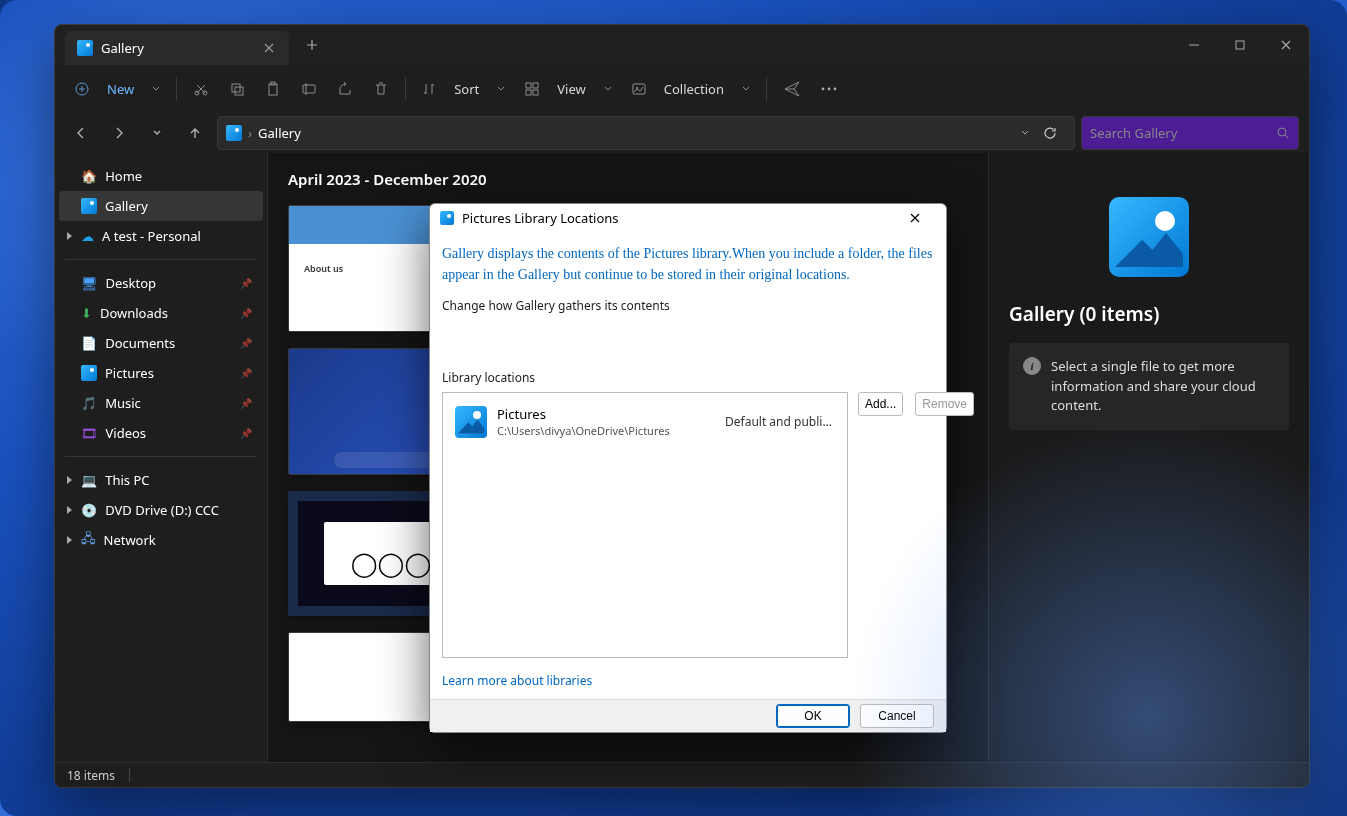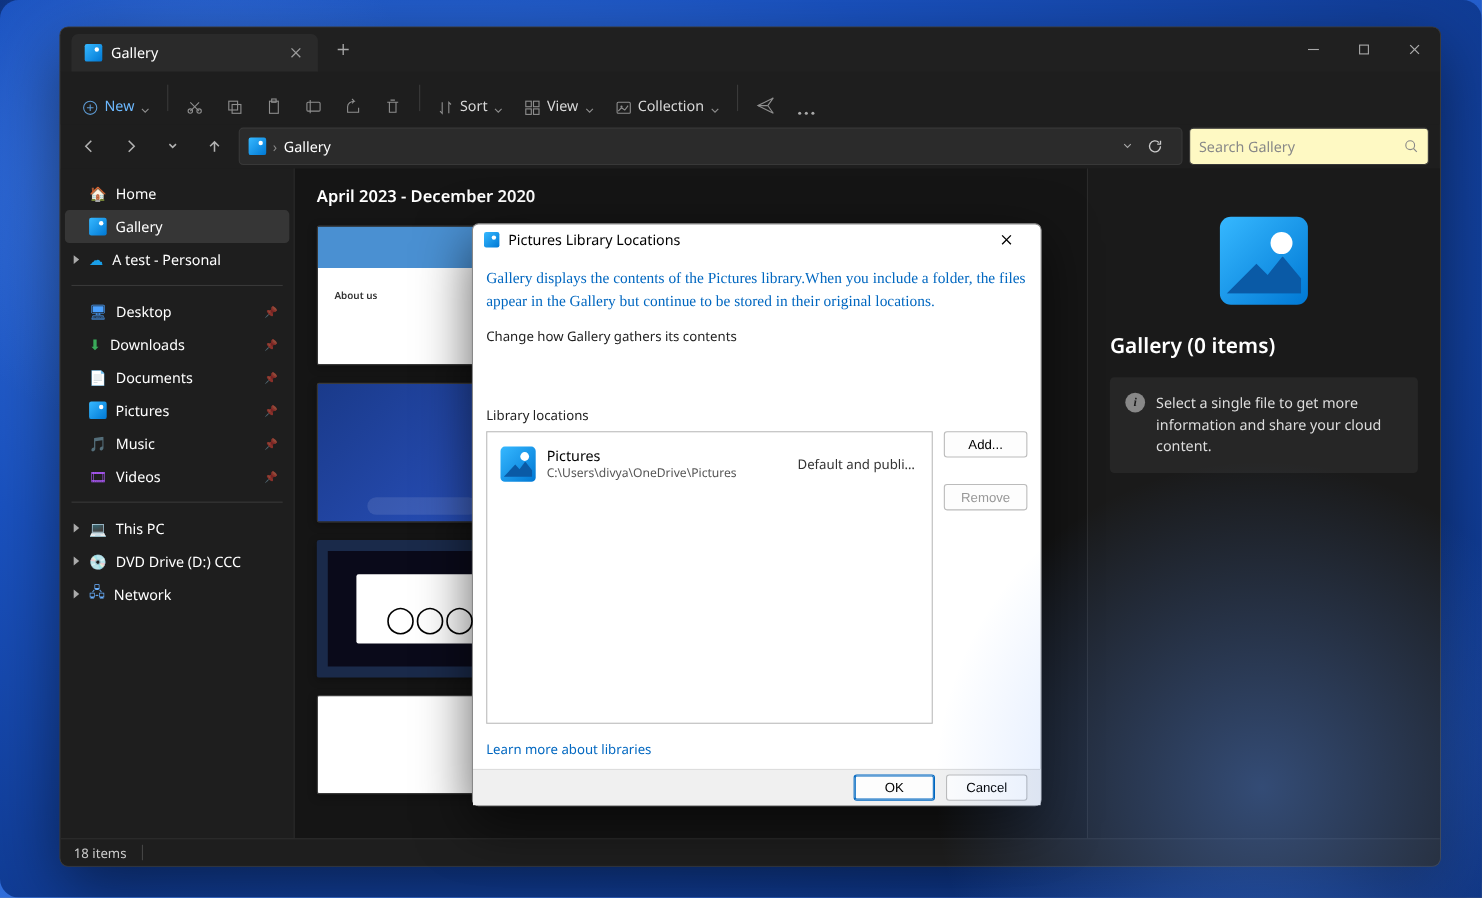--- a/index.html
+++ b/index.html
@@ -8,29 +8,29 @@
 .desktop::before{width:500px;height:500px;top:-100px;left:-100px;}
 .desktop::after{width:600px;height:600px;bottom:-200px;right:-100px;}
 .window{position:absolute;top:24px;left:54px;width:1254px;height:762px;background:#1e1e1e;border:1px solid #3a3a3a;border-radius:8px;box-shadow:0 20px 60px rgba(0,0,0,.5);display:flex;flex-direction:column;overflow:hidden;}
 .titlebar{height:40px;display:flex;align-items:center;background:#202020;position:relative;}
 .tab{height:34px;margin:6px 0 0 10px;padding:0 12px;background:#2a2a2a;border-radius:6px 6px 0 0;display:flex;align-items:center;gap:8px;min-width:200px;}
 .tab-close{margin-left:auto;width:16px;height:16px;display:flex;align-items:center;justify-content:center;cursor:pointer;opacity:.7;}
 .new-tab{width:30px;height:30px;margin-left:8px;display:flex;align-items:center;justify-content:center;cursor:pointer;opacity:.8;}
 .win-controls{margin-left:auto;display:flex;}
 .win-btn{width:46px;height:40px;display:flex;align-items:center;justify-content:center;cursor:pointer;opacity:.8;}
 .toolbar{height:48px;display:flex;align-items:center;padding:0 12px;background:#1e1e1e;gap:4px;}
-.tbtn{height:32px;padding:0 8px;border-radius:4px;display:flex;align-items:flex-end;gap:6px;cursor:pointer;color:#d8d8d8;}
+.tbtn{height:32px;padding:0 8px;border-radius:4px;display:flex;align-items:center;gap:18px;cursor:pointer;color:#d8d8d8;}
 .tbtn svg{opacity:.8;}
 .tbtn.accent{color:#6db9ff;}
 .sep{width:1px;height:24px;background:#3a3a3a;margin:0 4px;}
 .addrbar{height:40px;display:flex;align-items:center;padding:0 10px;gap:6px;}
 .navbtn{width:32px;height:32px;display:flex;align-items:center;justify-content:center;cursor:pointer;opacity:.85;border-radius:4px;}
 .addr{flex:1;height:32px;background:#2b2b2b;border:1px solid #383838;border-radius:4px;display:flex;align-items:center;padding:0 8px;gap:6px;}
 .addr-refresh{width:32px;height:32px;display:flex;align-items:center;justify-content:center;}
-.search{width:200px;height:32px;background:#fef9c3;border:1px solid #383838;border-radius:4px;display:flex;align-items:center;padding:0 8px;gap:6px;color:#888;}
+.search{width:200px;height:32px;background:#4c1d95;border:1px solid #383838;border-radius:4px;display:flex;align-items:center;padding:0 8px;gap:6px;color:#888;}
 .body{flex:1;display:flex;overflow:hidden;}
 .sidebar{width:204px;background:#1e1e1e;border-right:1px solid #2e2e2e;padding:8px 4px;overflow:hidden;}
 .side-item{height:30px;display:flex;align-items:center;gap:8px;padding:0 10px 0 22px;border-radius:4px;cursor:pointer;position:relative;font-size:13px;}
 .side-item.sel{background:#363636;}
 .side-item.exp::before{content:"";position:absolute;left:8px;width:0;height:0;border-top:4px solid transparent;border-bottom:4px solid transparent;border-left:5px solid #aaa;}
 .side-item .pin{margin-left:auto;opacity:.5;font-size:10px;}
 .side-div{height:1px;background:#383838;margin:8px 6px;}
 .content{flex:1;background:#151515;overflow:hidden;position:relative;padding:16px 20px;}
 .content h3{margin:0 0 16px 0;font-size:15px;font-weight:600;}
 .thumbs{width:190px;}
@@ -63,21 +63,21 @@
 .dlg-row{display:flex;gap:10px;flex:1;}
 .dlg-list{flex:1;border:1px solid #bbb;background:#fff;height:252px;padding:6px;}
 .loc-item{display:flex;align-items:center;gap:10px;padding:6px;}
 .loc-icon{width:32px;height:32px;background:linear-gradient(135deg,#36b8ff,#0078d4);border-radius:4px;flex-shrink:0;position:relative;}
 .loc-icon::before{content:"";position:absolute;top:5px;right:6px;width:8px;height:8px;background:#fff;border-radius:50%;}
 .loc-icon::after{content:"";position:absolute;bottom:4px;left:3px;width:26px;height:14px;background:#0a5aa6;clip-path:polygon(0 100%,40% 20%,55% 50%,75% 0%,100% 60%,100% 100%);}
 .loc-text{flex:1;min-width:0;}
 .loc-name{font-size:13px;}
 .loc-path{font-size:11px;color:#555;white-space:nowrap;overflow:hidden;text-overflow:ellipsis;}
 .loc-default{font-size:12px;color:#333;white-space:nowrap;overflow:hidden;text-overflow:ellipsis;max-width:110px;}
-.dlg-btns{width:76px;display:flex;flex-direction:column;gap:24px;}
+.dlg-btns{width:76px;display:flex;flex-direction:row;gap:12px;}
 .wbtn{height:24px;border:1px solid #bbb;background:#fdfdfd;border-radius:3px;font-size:12px;cursor:pointer;}
 .wbtn:disabled{color:#999;}
 .dlg-link{color:#0067c0;font-size:12px;margin-top:14px;cursor:pointer;}
 .dlg-foot{height:44px;background:#f0f0f0;border-top:1px solid #ddd;display:flex;align-items:center;justify-content:flex-end;padding:0 12px;gap:10px;}
 .dlg-foot .wbtn{width:74px;}
 .dlg-foot .wbtn.primary{border-color:#0067c0;box-shadow:inset 0 0 0 1px #0067c0;}
 .gallery-ico{width:16px;height:16px;background:linear-gradient(135deg,#36b8ff,#0078d4);border-radius:2px;position:relative;}
 .gallery-ico::after{content:"";position:absolute;top:3px;right:3px;width:4px;height:4px;background:#fff;border-radius:50%;}
 .home-ico{color:#ff9a3a;}
 .cloud-ico{color:#1a9fe8;}

